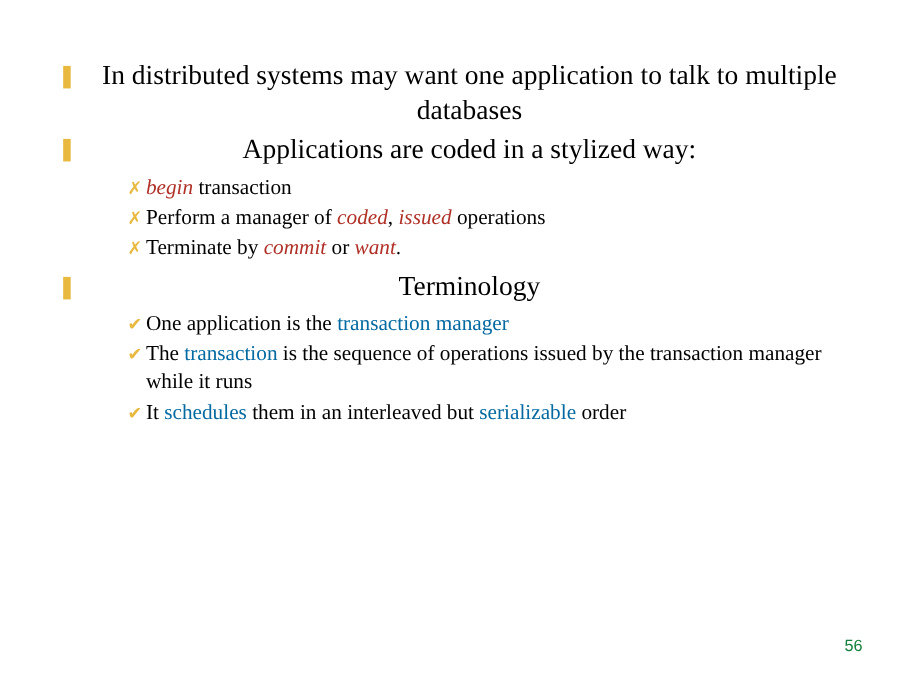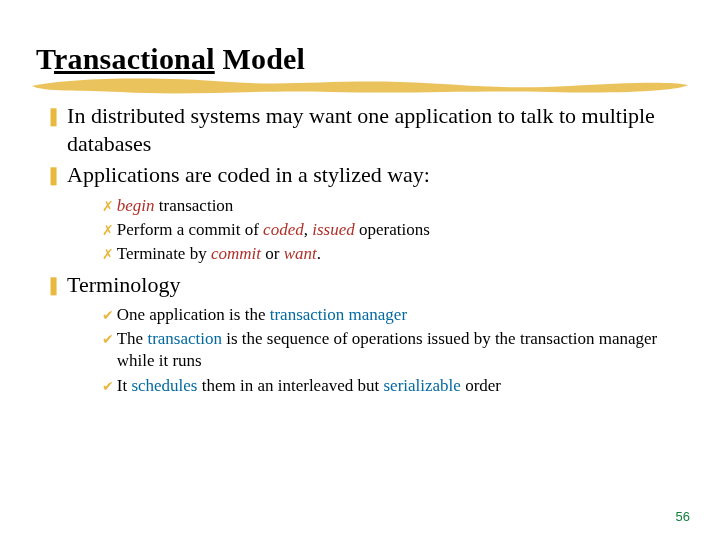--- a/index.html
+++ b/index.html
@@ -44,21 +44,21 @@
   }
   .lvl1 .bull {
     font-family: "Zapf Dingbats","Wingdings",sans-serif;
     font-size: 18px;
     color: #e8b83f;
     margin-right: 6px;
     line-height: 1.4;
     flex: 0 0 auto;
     transform: translateY(2px);
   }
-  .lvl1 .txt { flex: 1; }
+  .lvl1 .txt { flex: 1; text-align: center; }
 
   .lvl2-block { margin: 6px 0 6px 66px; }
   .lvl2 {
     font-size: 17px;
     line-height: 1.3;
     display: flex;
     margin-top: 2px;
   }
   .lvl2 .bull {
     color: #e8b83f;
@@ -80,47 +80,39 @@
     font-family: Arial, Helvetica, sans-serif;
     font-size: 13px;
     color: #15803d;
   }
 </style>
 </head>
 <body>
 
 <div class="slide">
 
-  <div class="title-wrap">
-    <svg class="brush" viewBox="0 0 660 28" preserveAspectRatio="none">
-      <path d="M2,14 C40,6 120,4 200,10 C260,14 300,8 370,10 C430,12 470,18 540,14 C590,11 640,9 658,13 C650,18 600,22 520,20 C440,18 390,22 300,20 C220,18 160,24 90,20 C50,18 14,20 2,14 Z"></path>
-    </svg>
-    <h1 class="title">
-      <span>T</span><span class="u">ransactional</span><span> Model</span>
-    </h1>
-  </div>
 
   <div class="lvl1">
     <span class="bull">❚</span>
     <span class="txt">In distributed systems may want one application to talk to multiple databases</span>
   </div>
 
   <div class="lvl1">
     <span class="bull">❚</span>
     <span class="txt">Applications are coded in a stylized way:</span>
   </div>
 
   <div class="lvl2-block">
     <div class="lvl2">
       <span class="bull">✗</span>
       <span class="txt"><span class="em-red">begin</span><span> transaction</span></span>
     </div>
     <div class="lvl2">
       <span class="bull">✗</span>
-      <span class="txt"><span>Perform a commit of </span><span class="em-red">coded</span><span>, </span><span class="em-red">issued</span><span> operations</span></span>
+      <span class="txt"><span>Perform a manager of </span><span class="em-red">coded</span><span>, </span><span class="em-red">issued</span><span> operations</span></span>
     </div>
     <div class="lvl2">
       <span class="bull">✗</span>
       <span class="txt"><span>Terminate by </span><span class="em-red">commit</span><span> or </span><span class="em-red">want</span><span>.</span></span>
     </div>
   </div>
 
   <div class="lvl1">
     <span class="bull">❚</span>
     <span class="txt">Terminology</span>

